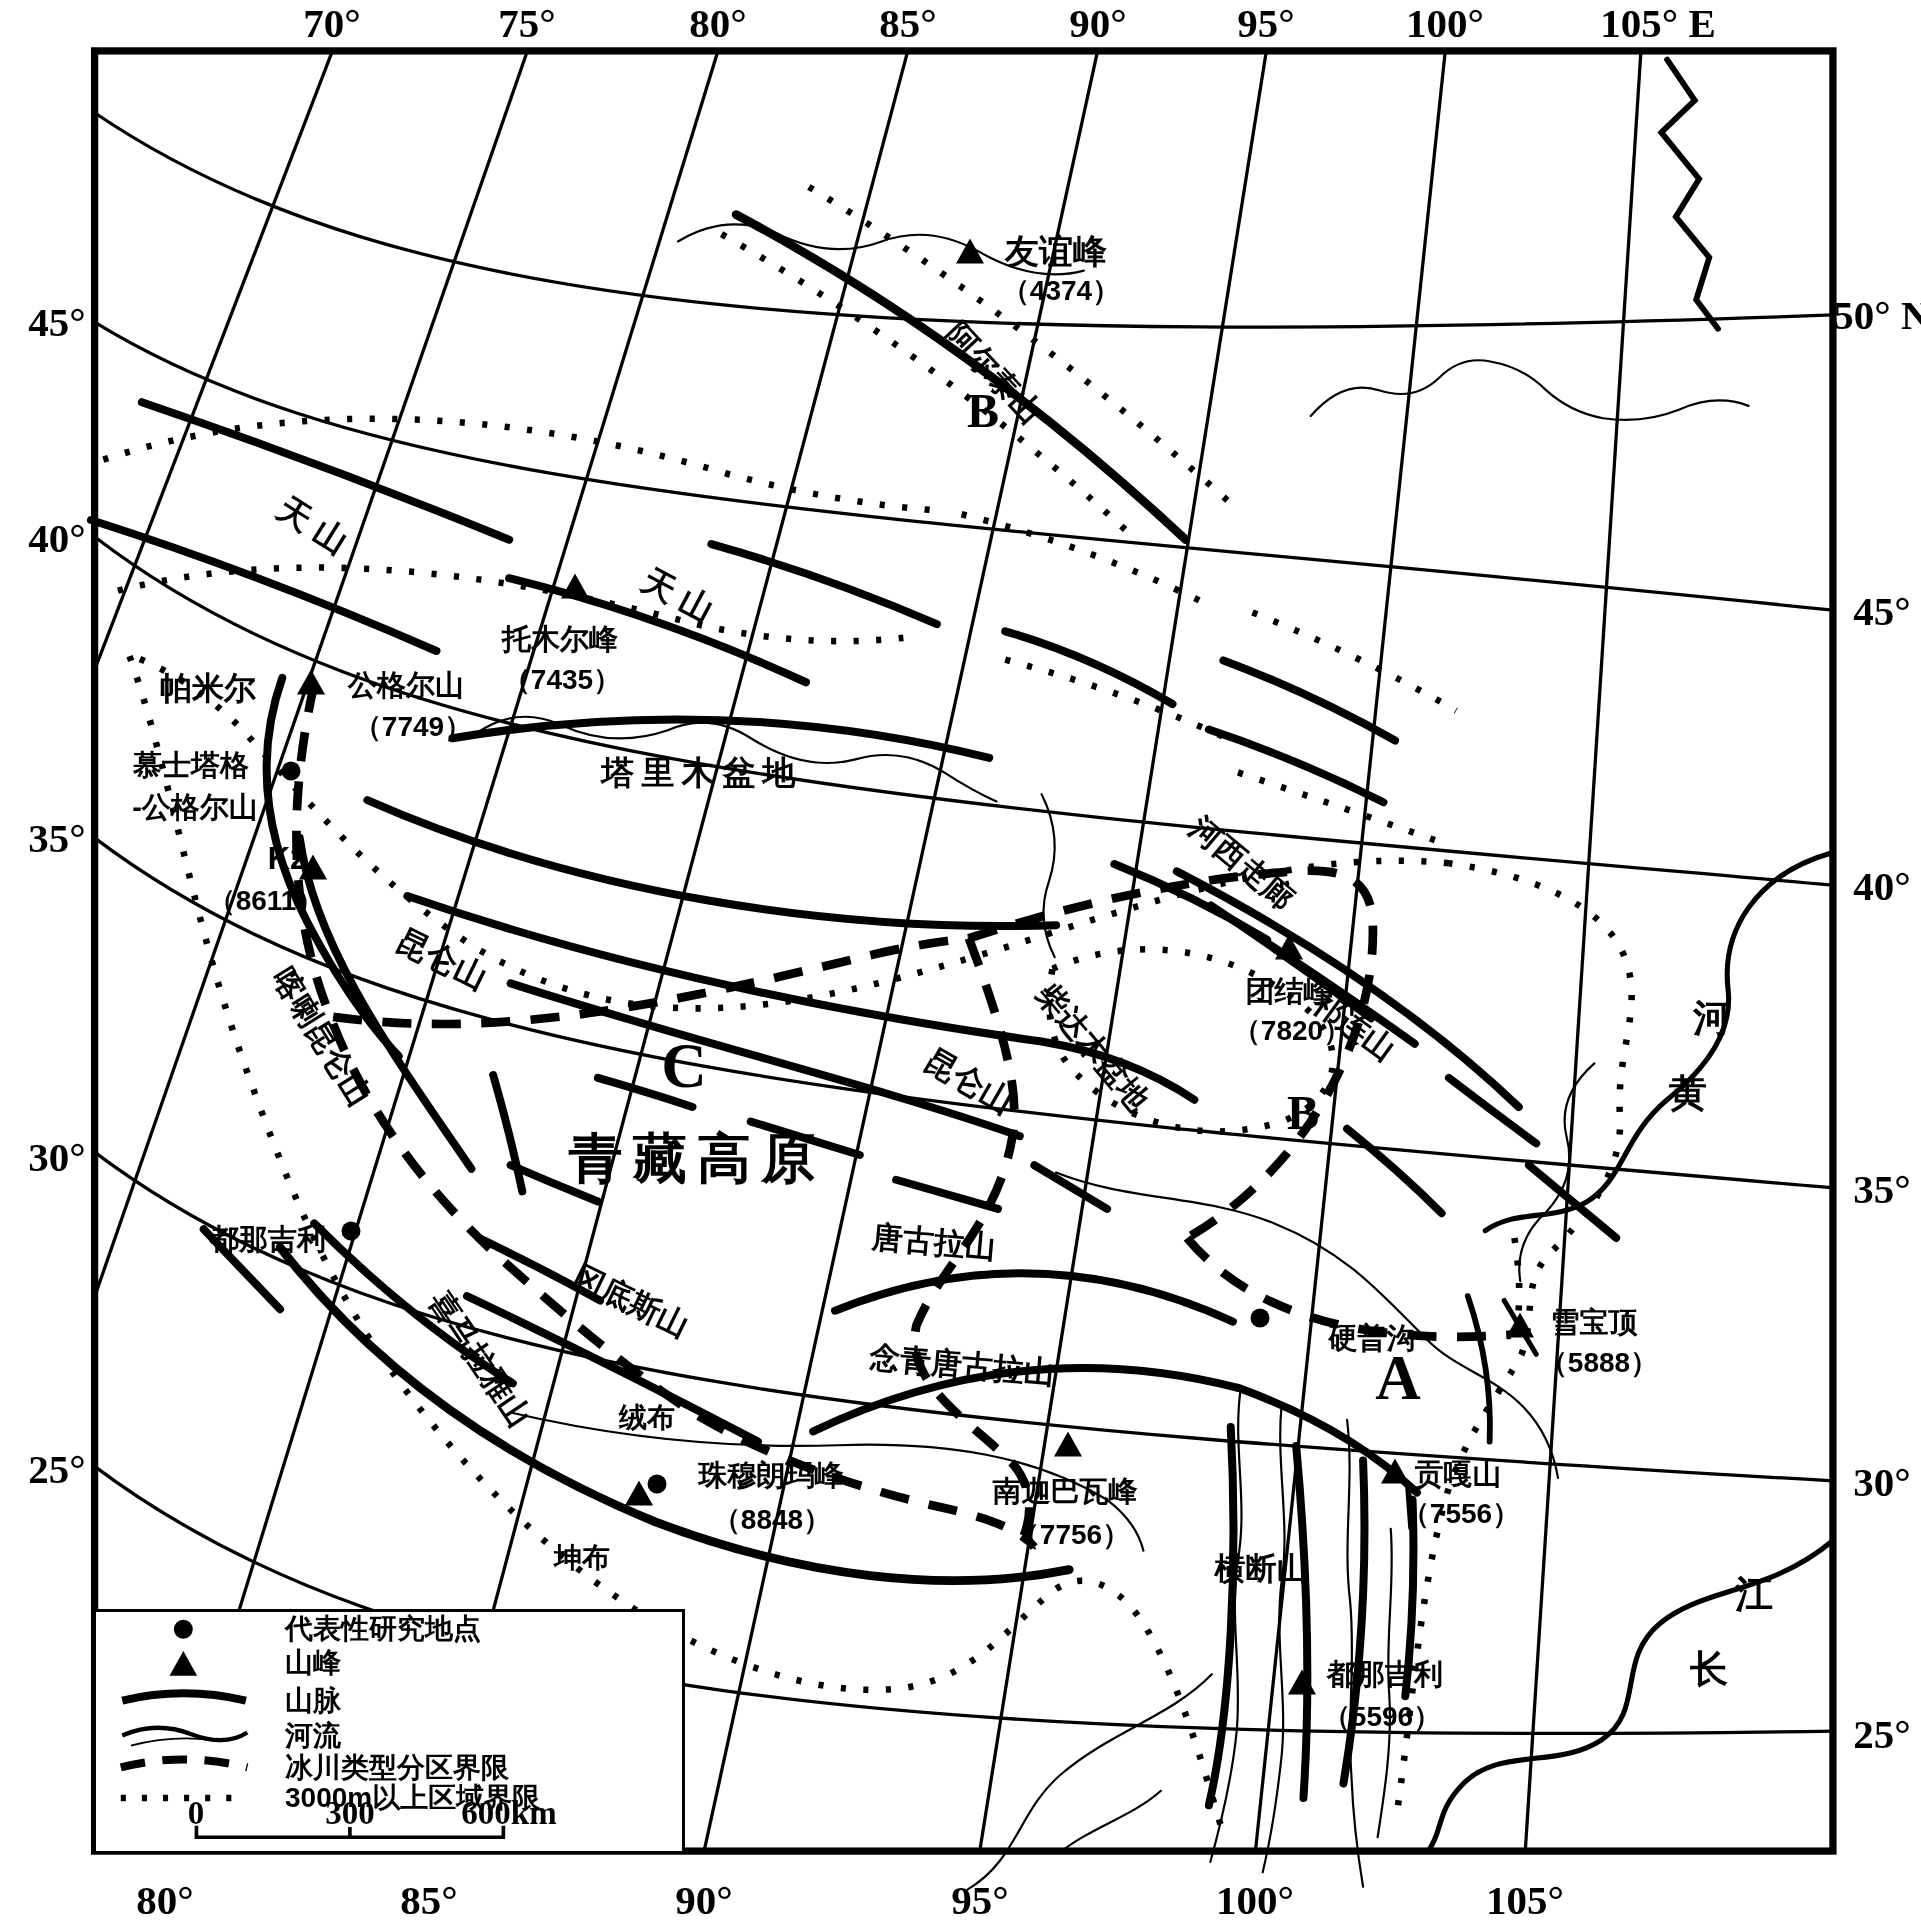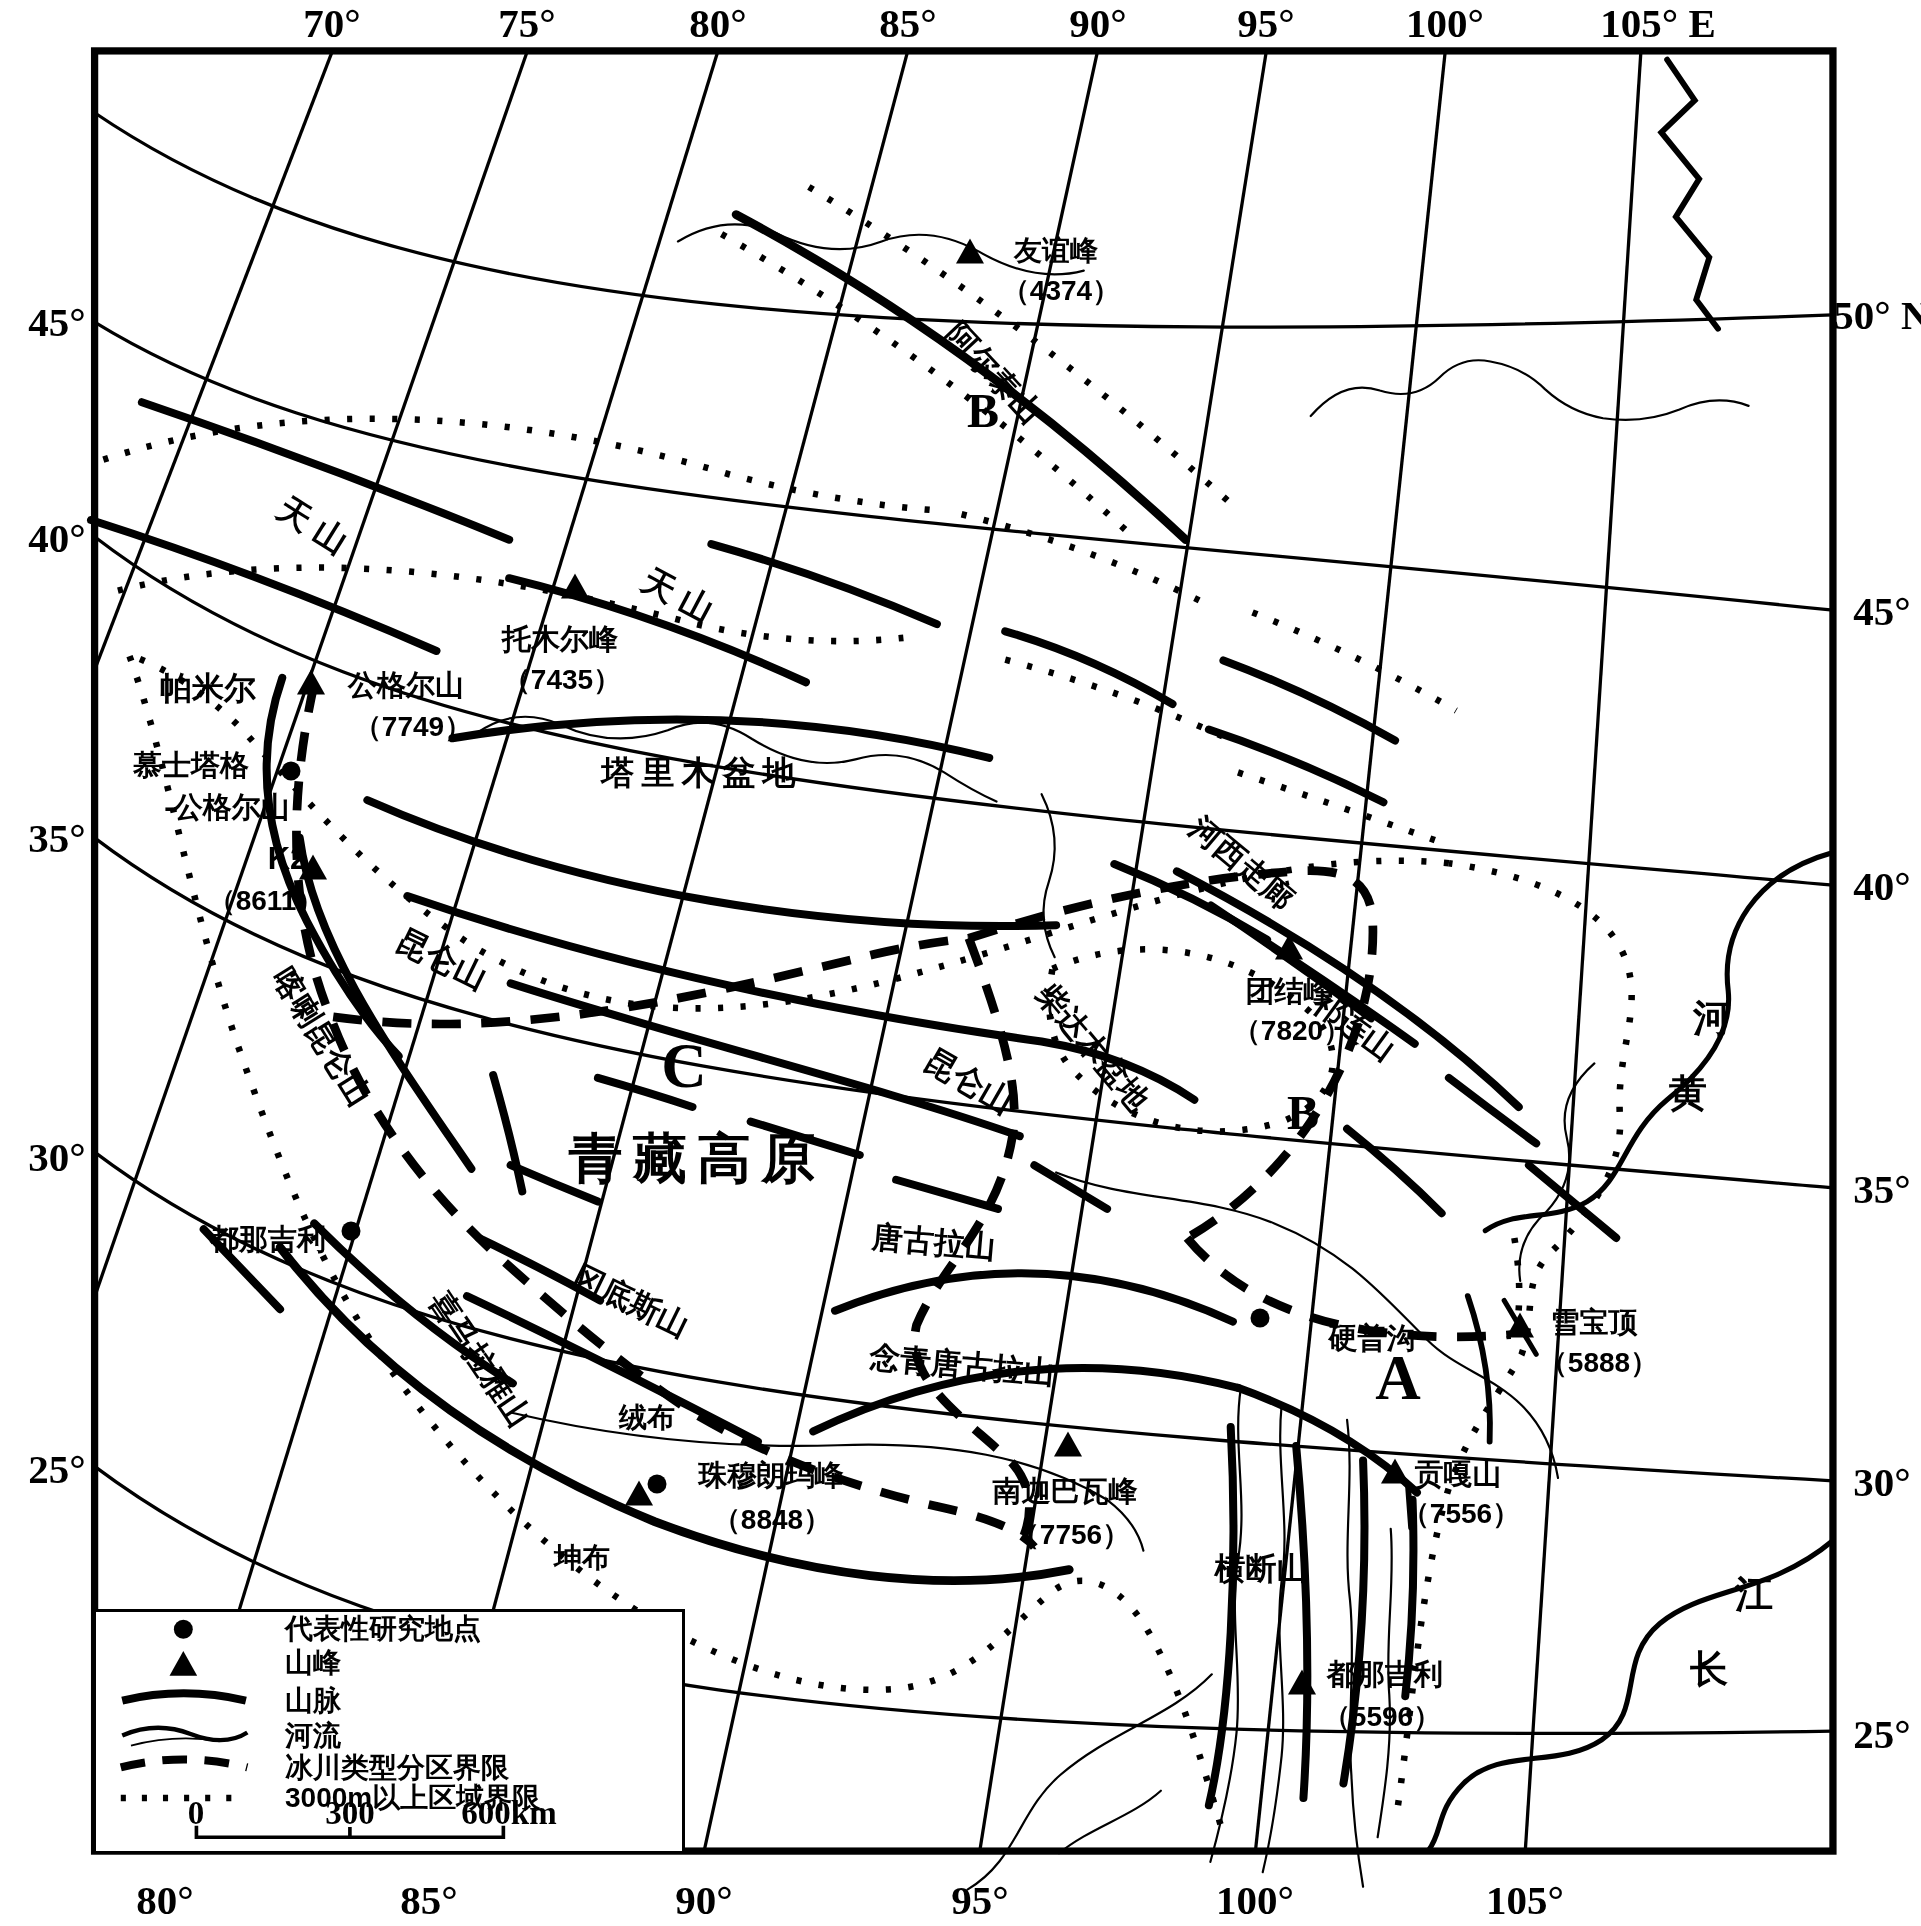--- a/index.html
+++ b/index.html
@@ -147,32 +147,32 @@
       <path d="M 180,2400 Q 242,2384 302,2394" stroke-width="2.5"></path>
       <path d="M 166,2430 Q 252,2408 340,2430" stroke-width="11" stroke-dasharray="34 24"></path>
       <path d="M 166,2472 L 340,2472" stroke-width="9" stroke-dasharray="7 22"></path>
       <path d="M 270,2510 L 270,2526 L 692,2526 L 692,2510 M 481,2512 L 481,2526" stroke-width="5"></path>
     </g>
     <circle cx="252" cy="2240" r="13" fill="#000"></circle>
     <path d="M 252,2270 l 19,34 l -38,0 z" fill="#000"></path>
   </svg>
 
   <div id="labels">
-      <div class="lbl cn" style="left: 1056px; top: 251px; font-size: 28px;">友谊峰</div>
+      <div class="lbl cn" style="left: 1056px; top: 251px; font-size: 34px;">友谊峰</div>
       <div class="lbl cn" style="left: 1061px; top: 291px; font-size: 28px;">（4374）</div>
       <div class="lbl cn" style="left: 994px; top: 373px; font-size: 31px; transform: translate(-50%, -50%) rotate(47deg);">阿尔泰山</div>
       <div class="lbl cn" style="left: 313px; top: 525px; font-size: 33px; transform: translate(-50%, -50%) rotate(32deg);">天 山</div>
       <div class="lbl cn" style="left: 678px; top: 595px; font-size: 33px; transform: translate(-50%, -50%) rotate(28deg);">天 山</div>
       <div class="lbl cn" style="left: 560px; top: 639px; font-size: 29px;">托木尔峰</div>
       <div class="lbl cn" style="left: 562px; top: 680px; font-size: 28px;">（7435）</div>
       <div class="lbl cn" style="left: 208px; top: 688px; font-size: 32px;">帕米尔</div>
       <div class="lbl cn" style="left: 406px; top: 685px; font-size: 29px;">公格尔山</div>
       <div class="lbl cn" style="left: 413px; top: 727px; font-size: 28px;">（7749）</div>
       <div class="lbl cn" style="left: 191px; top: 765px; font-size: 29px;">慕士塔格</div>
-      <div class="lbl cn" style="left: 195px; top: 807px; font-size: 29px; margin-left: 32px;">-公格尔山</div>
+      <div class="lbl cn" style="left: 195px; top: 807px; font-size: 29px;">-公格尔山</div>
       <div class="lbl cn" style="left: 702px; top: 772px; font-size: 33px; letter-spacing: 7.3px;">塔里木盆地</div>
       <div class="lbl cn" style="left: 1242px; top: 863px; font-size: 31px; transform: translate(-50%, -50%) rotate(40deg);">河西走廊</div>
       <div class="lbl cn" style="left: 268px; top: 858px; font-size: 31px; padding-left: 39px;">K2</div>
       <div class="lbl cn" style="left: 266px; top: 901px; font-size: 28px;">（8611）</div>
       <div class="lbl cn" style="left: 1354px; top: 1026px; font-size: 31px; transform: translate(-50%, -50%) rotate(36deg);">祁连山</div>
       <div class="lbl cn" style="left: 1289px; top: 991px; font-size: 29px;">团结峰</div>
       <div class="lbl cn" style="left: 1292px; top: 1031px; font-size: 28px;">（7820）</div>
       <div class="lbl cn" style="left: 322px; top: 1037px; font-size: 31px; transform: translate(-50%, -50%) rotate(58deg);">喀喇昆仑山</div>
       <div class="lbl cn" style="left: 442px; top: 959px; font-size: 32px; transform: translate(-50%, -50%) rotate(26deg);">昆仑山</div>
       <div class="lbl cn" style="left: 969px; top: 1081px; font-size: 32px; transform: translate(-50%, -50%) rotate(30deg);">昆仑山</div>

